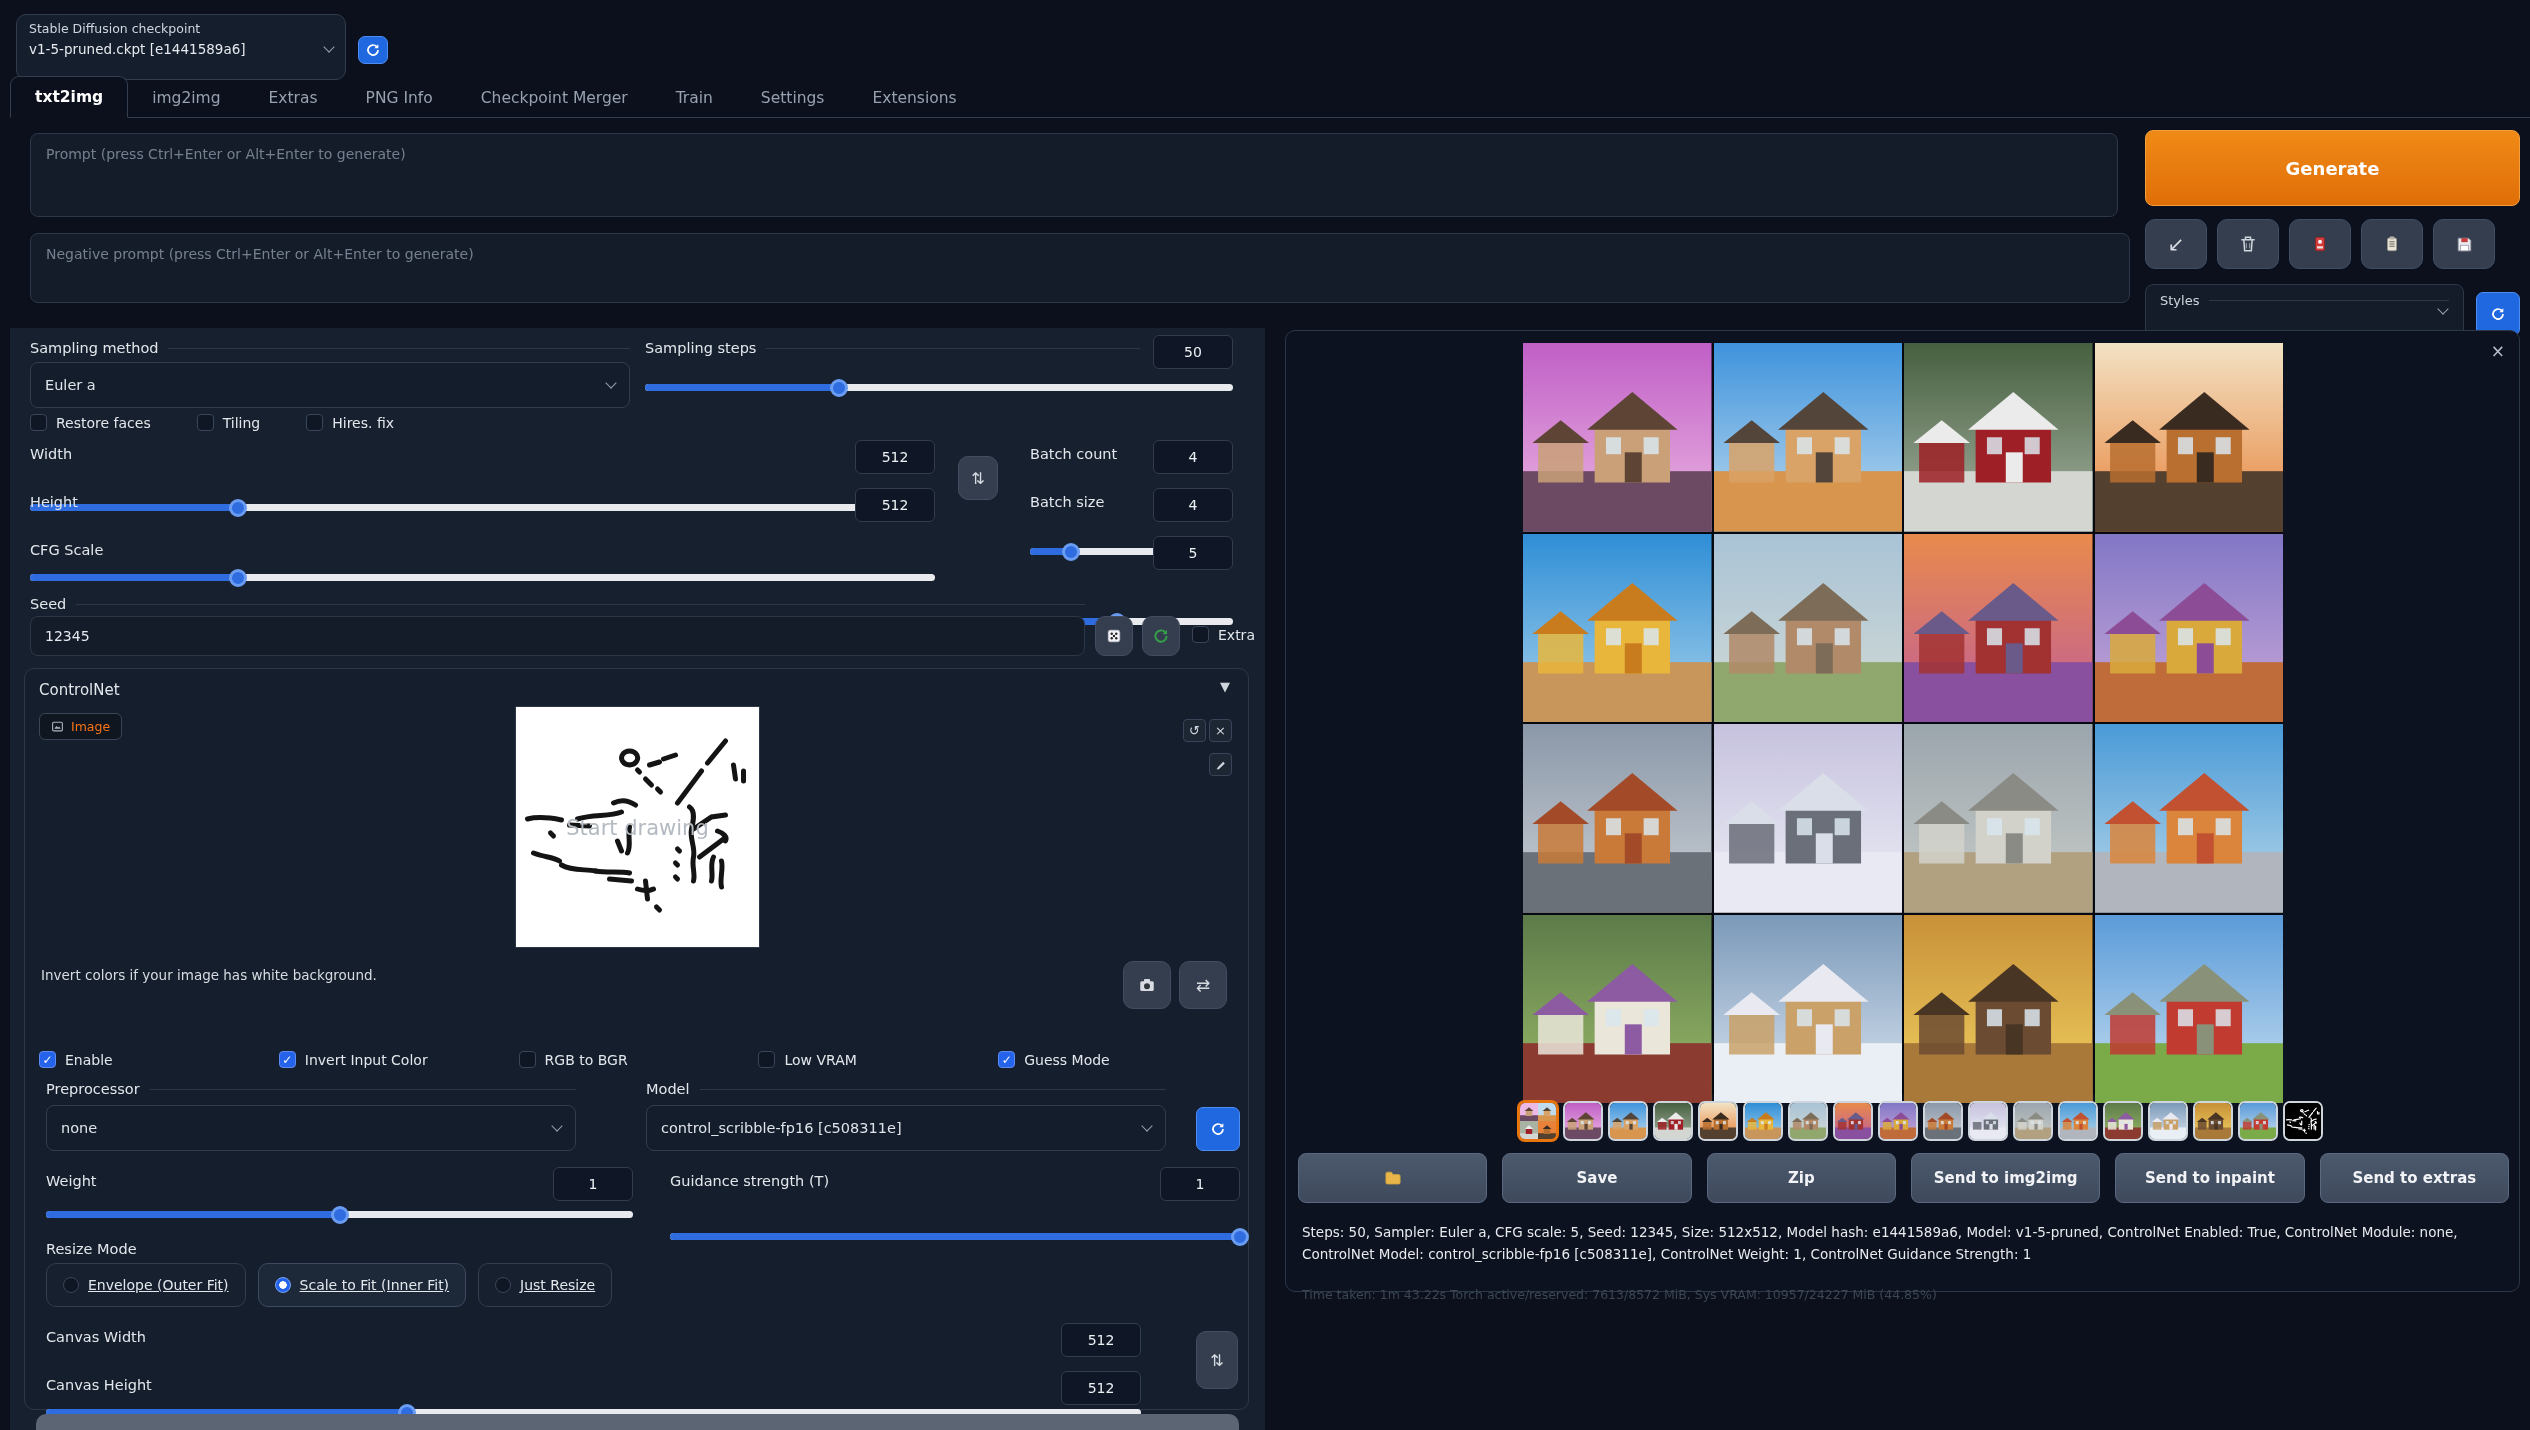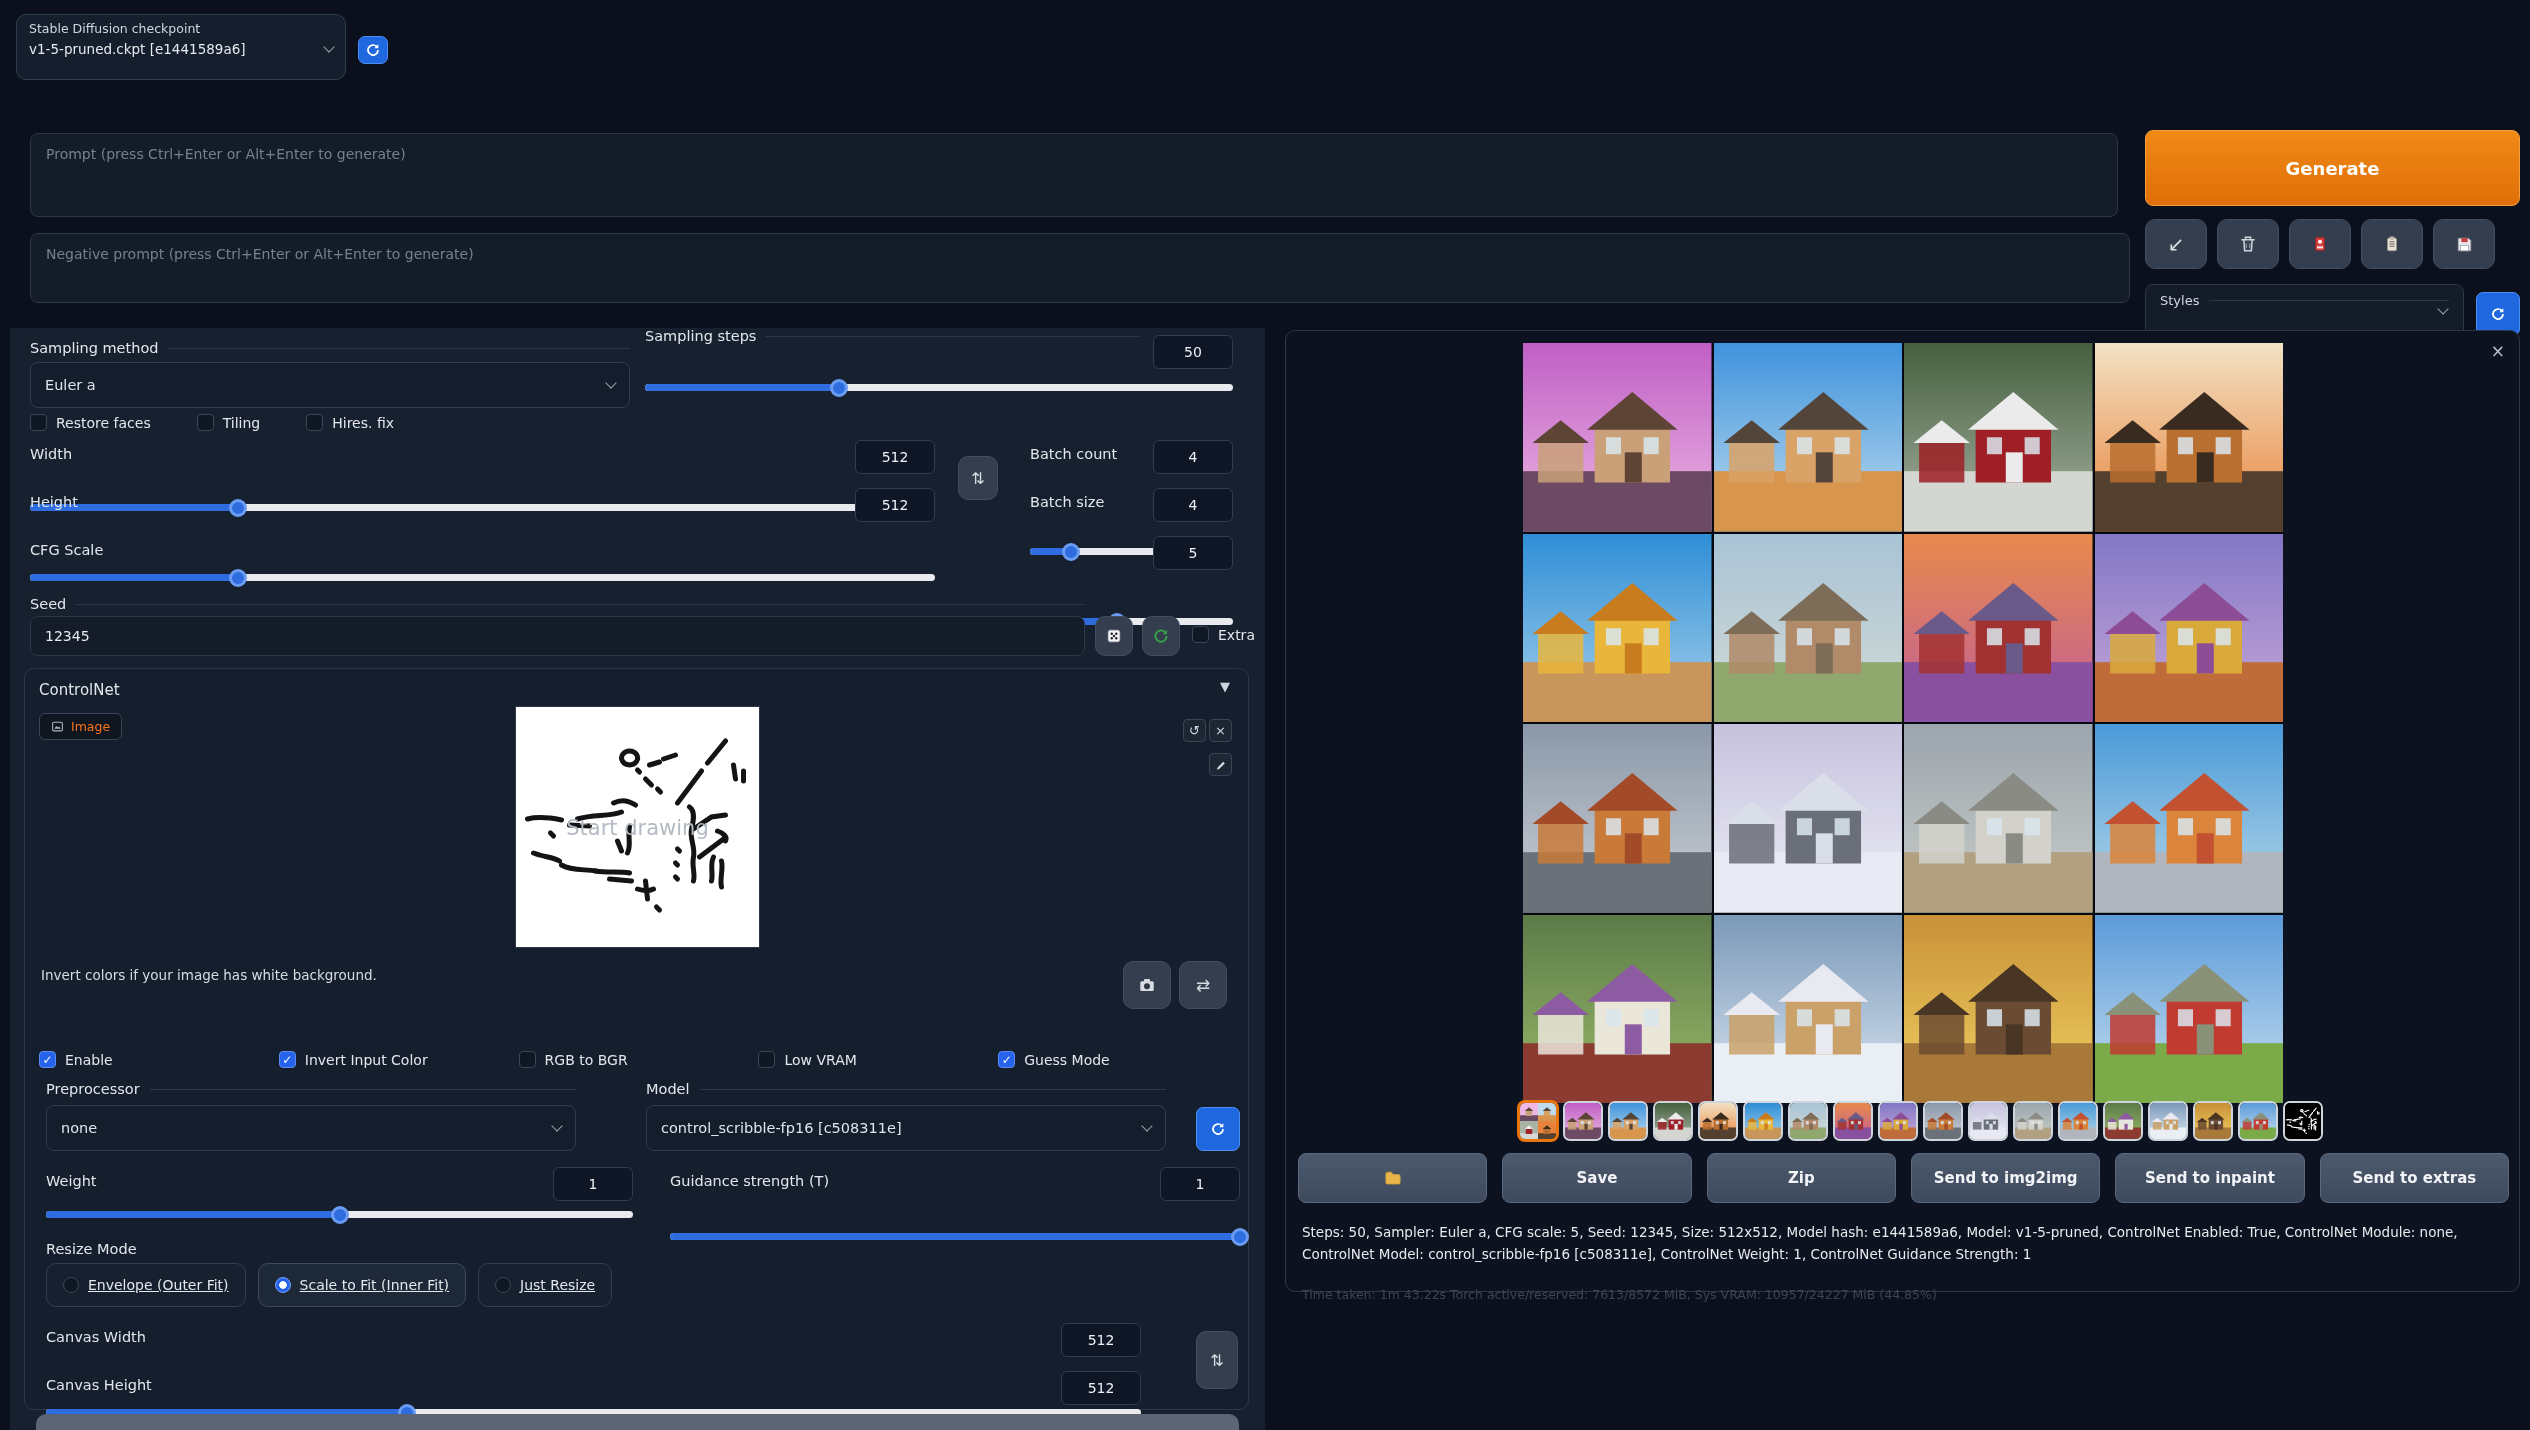--- a/index.html
+++ b/index.html
@@ -103,20 +103,30 @@
   </div>
   <div class="abs bluebtn" style="left:358px;top:36px;width:30px;height:28px;">
     <span class="icon-svg">
         <svg width="16" height="16" viewBox="0 0 24 24">
           <path d="M19.5 12a7.5 7.5 0 1 1-2.2-5.3" fill="none" stroke="#fff" stroke-width="2.6"></path>
           <path d="M20 3.5v6h-6z" fill="#fff"></path>
         </svg>
       </span>
   </div>
 
+  <div class="abs tabs" id="tabs">
+      <div class="tab active">txt2img</div>
+      <div class="tab">img2img</div>
+      <div class="tab">Extras</div>
+      <div class="tab">PNG Info</div>
+      <div class="tab">Checkpoint Merger</div>
+      <div class="tab">Train</div>
+      <div class="tab">Settings</div>
+      <div class="tab">Extensions</div>
+    </div>
 
   <div class="abs" style="left:30px;top:133px;width:2088px;height:84px;">
     <textarea class="ta" placeholder="Prompt (press Ctrl+Enter or Alt+Enter to generate)" style=""></textarea>
   </div>
   <div class="abs" style="left:30px;top:233px;width:2100px;height:70px;">
     <textarea class="ta" placeholder="Negative prompt (press Ctrl+Enter or Alt+Enter to generate)" style=""></textarea>
   </div>
 
   <div class="abs" style="left:2145px;top:130px;width:375px;">
     <div class="genbtn">Generate</div>
@@ -181,21 +191,21 @@
   <div class="abs leftpanel">
 
     <div class="abs lblline lbl" style="left:20px;top:12px;width:600px;">
       <span>Sampling method</span>
       </div>
     <div class="abs dd" style="left:20px;top:34px;width:600px;">
       <span>Euler a</span>
         <span class="chev"></span>
       </div>
 
-    <div class="abs lblline lbl" style="left:635px;top:0;width:495px;">
+    <div class="abs lblline lbl" style="left:635px;top:12px;width:495px;">
       <span>Sampling steps</span>
       </div>
     <div class="abs numbox" style="left:1143px;top:7px;">
         <span>50</span>
       </div>
     <div class="abs slider" style="left: 635px; top: 48px; width: 588px; --p: 33;">
       <div class="track"></div>
         <div class="fill"></div>
         <div class="knob"></div>
       </div>

